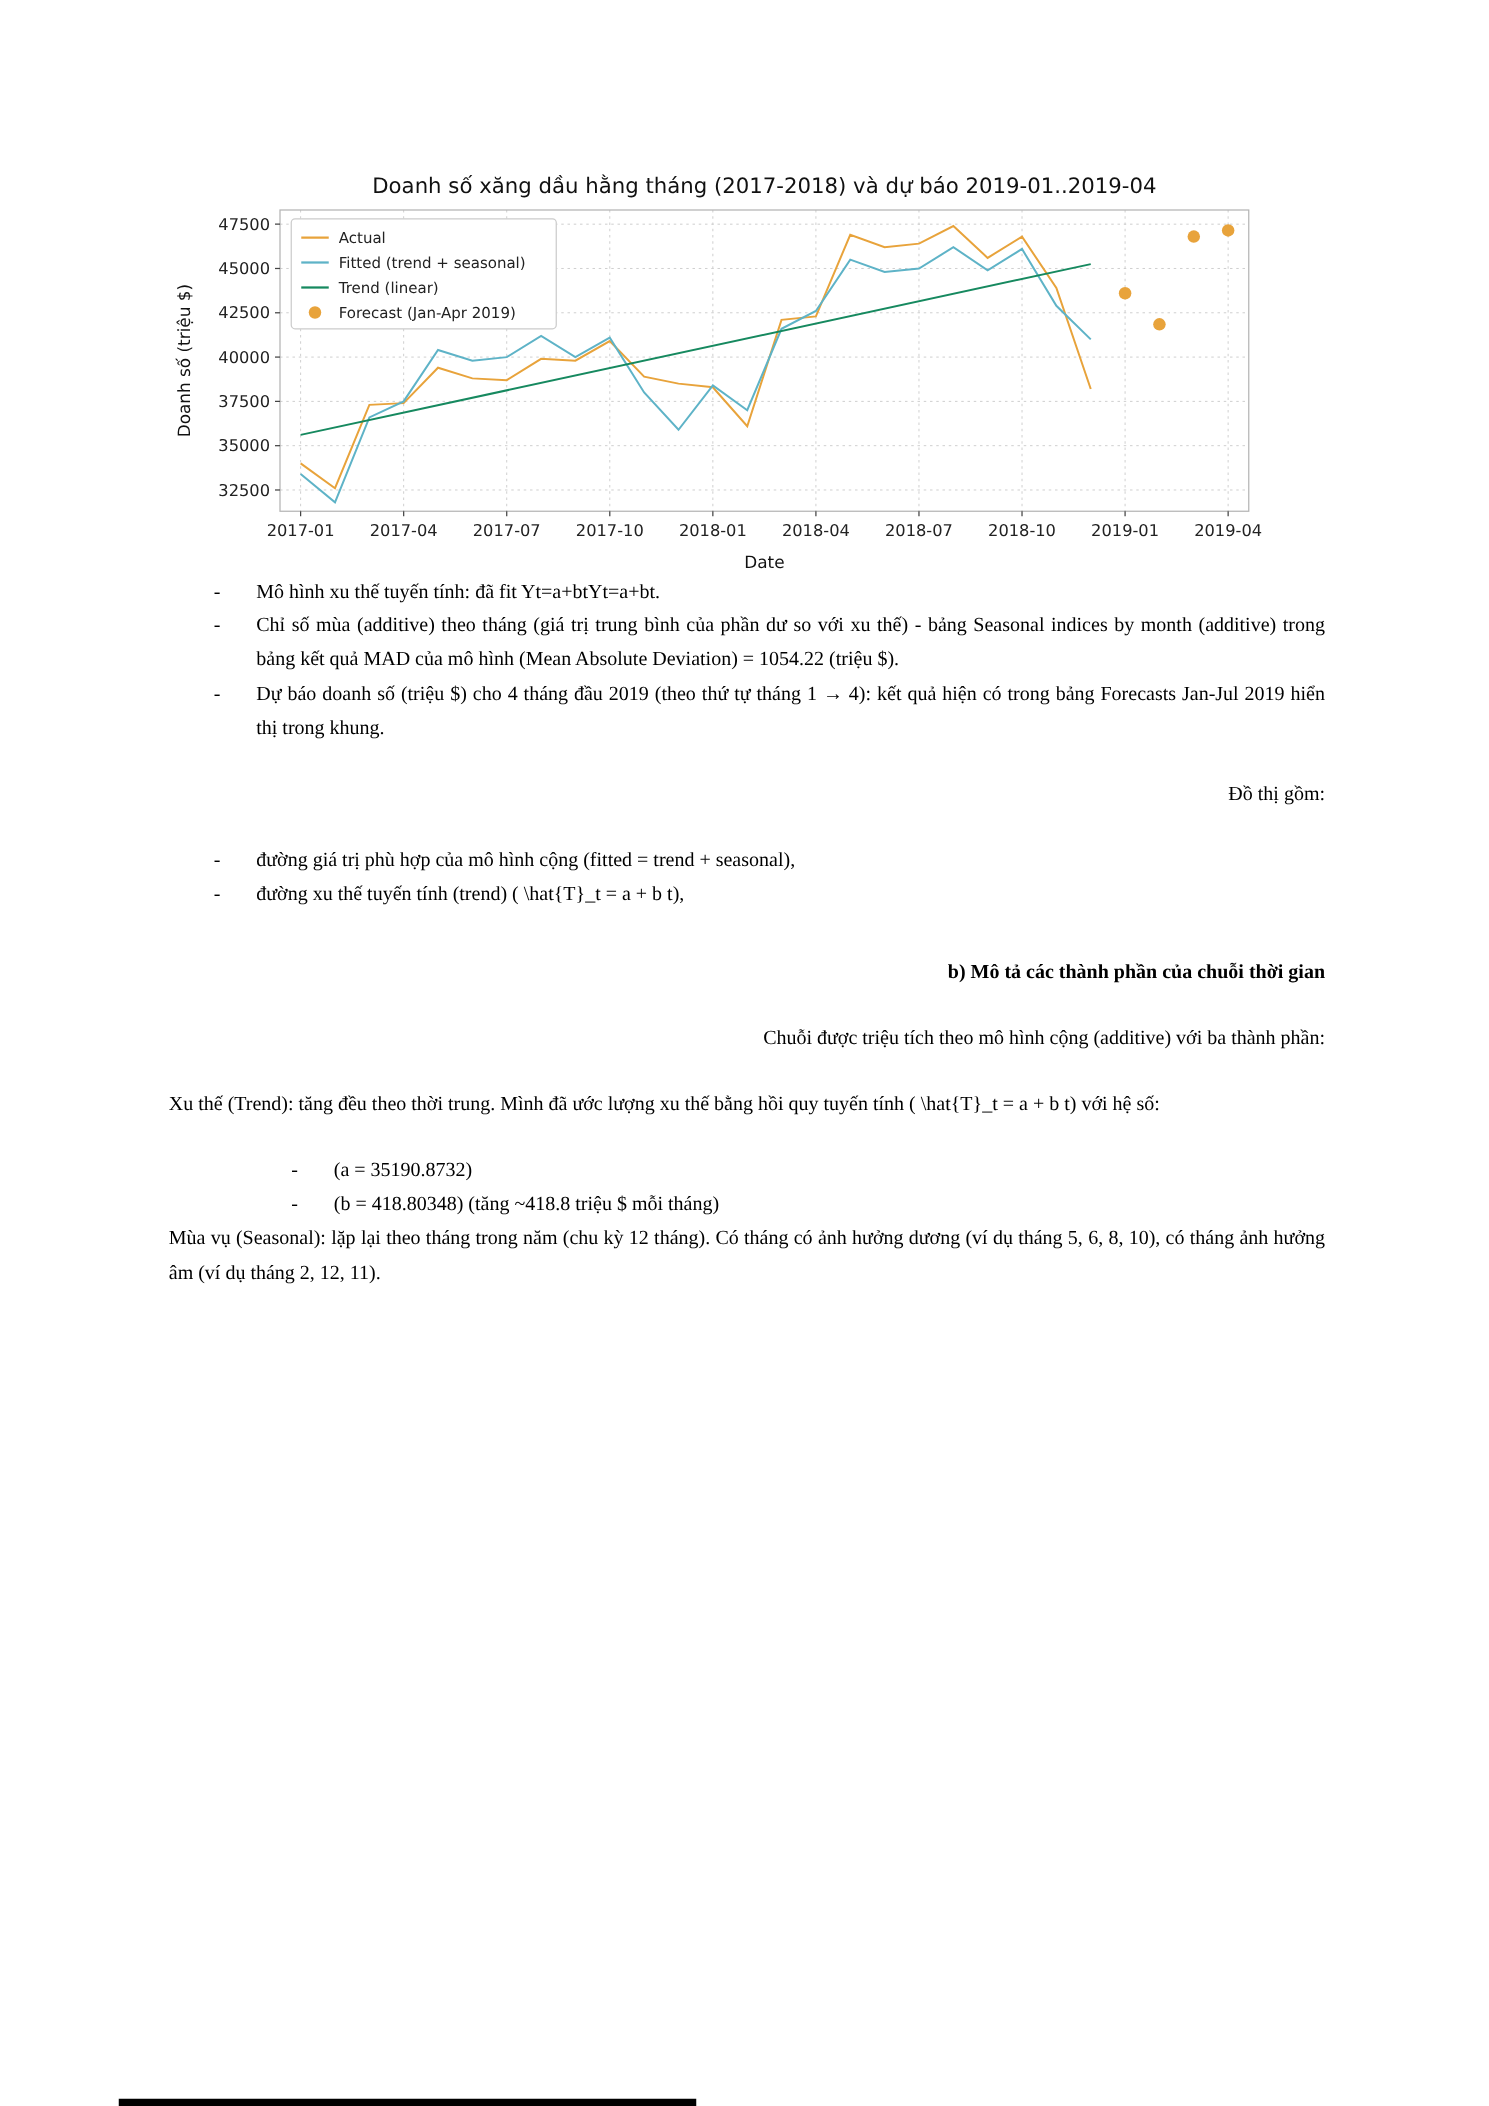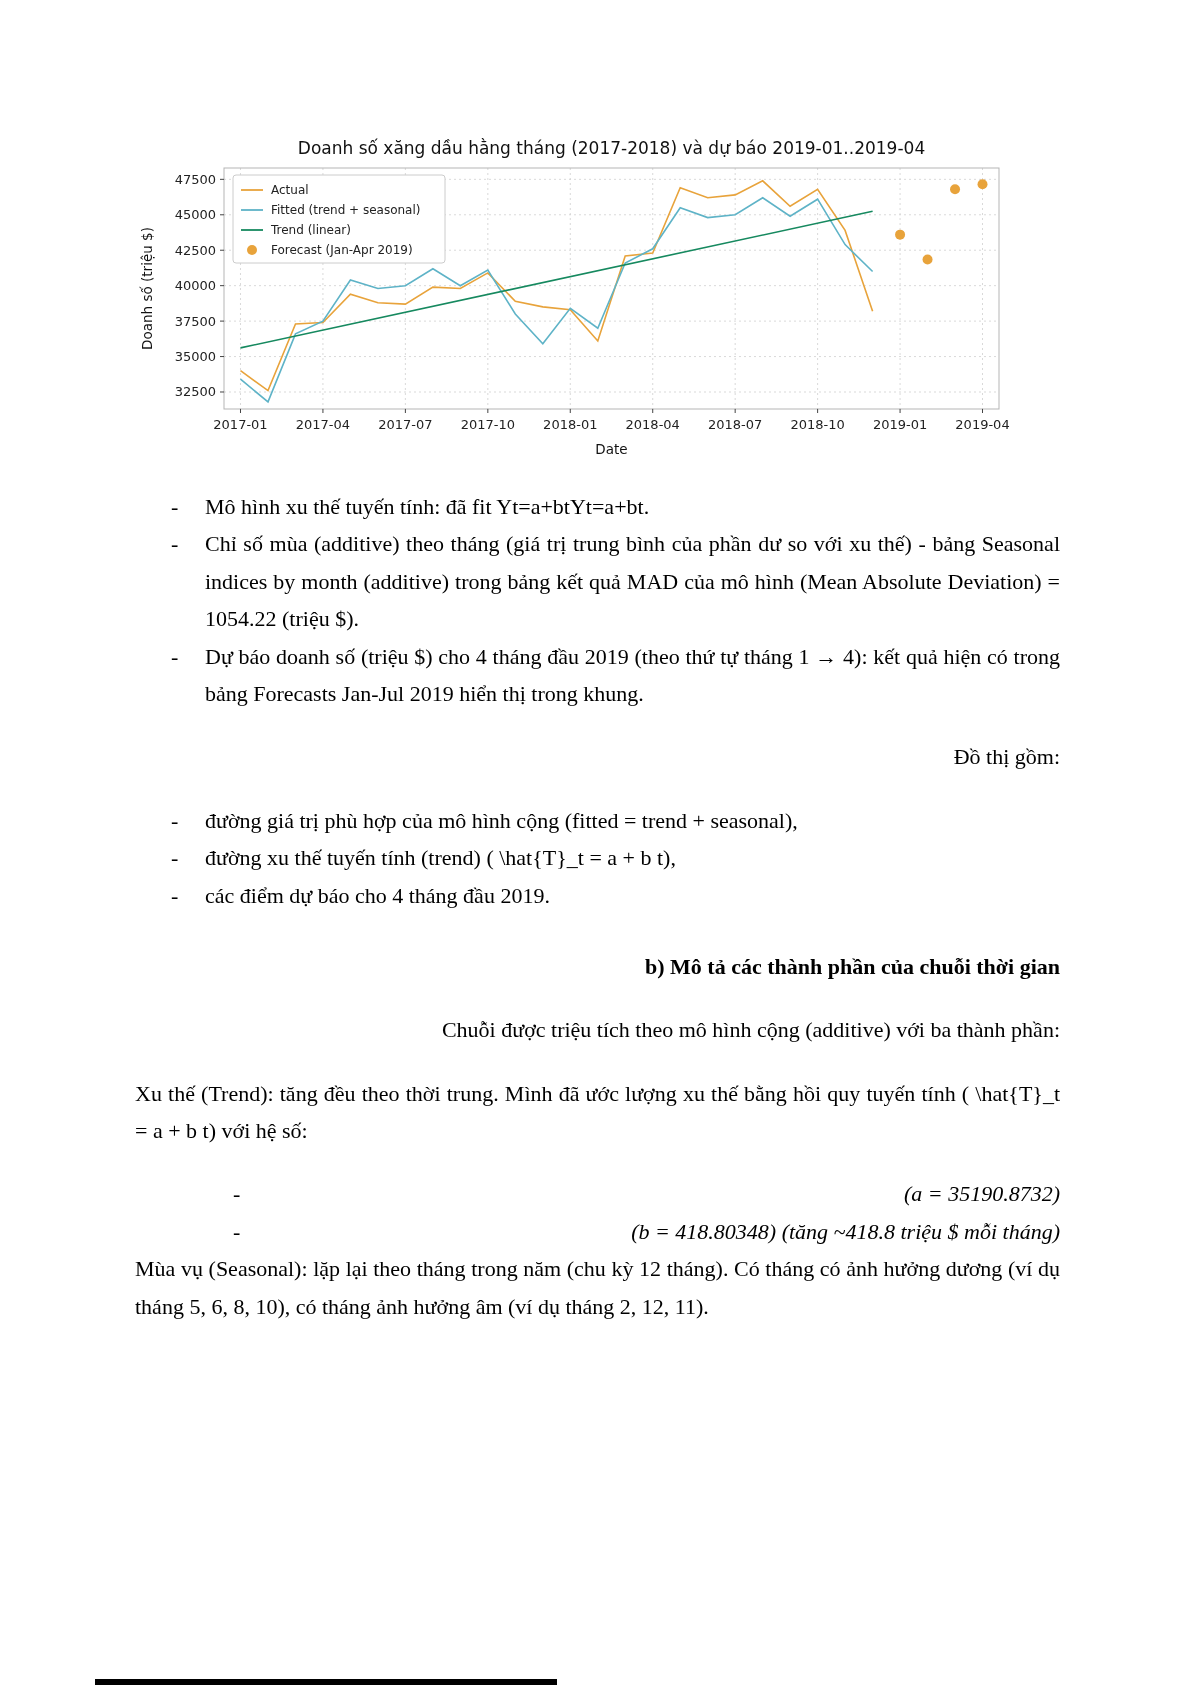--- a/index.html
+++ b/index.html
@@ -22,41 +22,41 @@
   #chart .grid  { stroke: #cfcfcf; stroke-width: 0.8; stroke-dasharray: 2 3; }
   #chart .frame { fill: none; stroke: #b5b5b5; stroke-width: 1; }
   #chart .tick  { stroke: #444; stroke-width: 1; }
   #chart .tlab  { font-size: 13px; fill: #222; }
   #chart .title { font-size: 17px; fill: #111; }
   #chart .alab  { font-size: 13.5px; fill: #111; }
   #chart .leg   { font-size: 12px; fill: #222; }
 
   .doc {
     position: absolute;
-    top: 488px;
+    top: 460px;
     left: 135px;
     width: 925px;
-    font-size: 22px;
+    font-size: 16px;
     line-height: 1.7;
   }
   .doc p { margin: 0 0 26px 0; text-align: right; }
   .doc p.just { text-align: justify; }
   .doc p.section { margin-top: 34px; font-weight: bold; }
   ul.dash-list { list-style: none; margin: 0 0 26px 0; padding: 0; }
   ul.dash-list > li {
     position: relative;
     padding-left: 70px;
     text-align: justify;
   }
   ul.dash-list > li::before {
     content: "-";
     position: absolute;
     left: 36px;
   }
-  ul.dash-list.sub > li { padding-left: 132px; text-align: right; font-style: italic; }
+  ul.dash-list.sub > li { padding-left: 132px; text-align: left; }
   ul.dash-list.sub > li::before { left: 98px; }
   ul.dash-list.sub { margin-bottom: 0; }
   p.note { margin: 0 0 26px 132px !important; }
   .bottom-bar {
     position: absolute;
     left: 95px;
     bottom: 0;
     width: 462px;
     height: 6px;
     background: #000;
@@ -149,21 +149,20 @@
       <li>Mô hình xu thế tuyến tính: đã fit Yt=a+btYt=a+bt.</li>
       <li>Chỉ số mùa (additive) theo tháng (giá trị trung bình của phần dư so với xu thế) - bảng Seasonal indices by month (additive) trong bảng kết quả MAD của mô hình (Mean Absolute Deviation) = 1054.22 (triệu $).</li>
       <li>Dự báo doanh số (triệu $) cho 4 tháng đầu 2019 (theo thứ tự tháng 1 → 4): kết quả hiện có trong bảng Forecasts Jan-Jul 2019 hiển thị trong khung.</li>
     </ul>
 
     <p>Đồ thị gồm:</p>
 
     <ul class="dash-list">
       <li>đường giá trị phù hợp của mô hình cộng (fitted = trend + seasonal),</li>
       <li>đường xu thế tuyến tính (trend) ( \hat{T}_t = a + b t),</li>
-      <li>các điểm dự báo cho 4 tháng đầu 2019.</li>
     </ul>
 
     <p class="section">b) Mô tả các thành phần của chuỗi thời gian</p>
 
     <p>Chuỗi được triệu tích theo mô hình cộng (additive) với ba thành phần:</p>
 
     <p class="just">Xu thế (Trend): tăng đều theo thời trung. Mình đã ước lượng xu thế bằng hồi quy tuyến tính ( \hat{T}_t = a + b t) với hệ số:</p>
 
     <ul class="dash-list sub">
       <li>(a = 35190.8732)</li>

